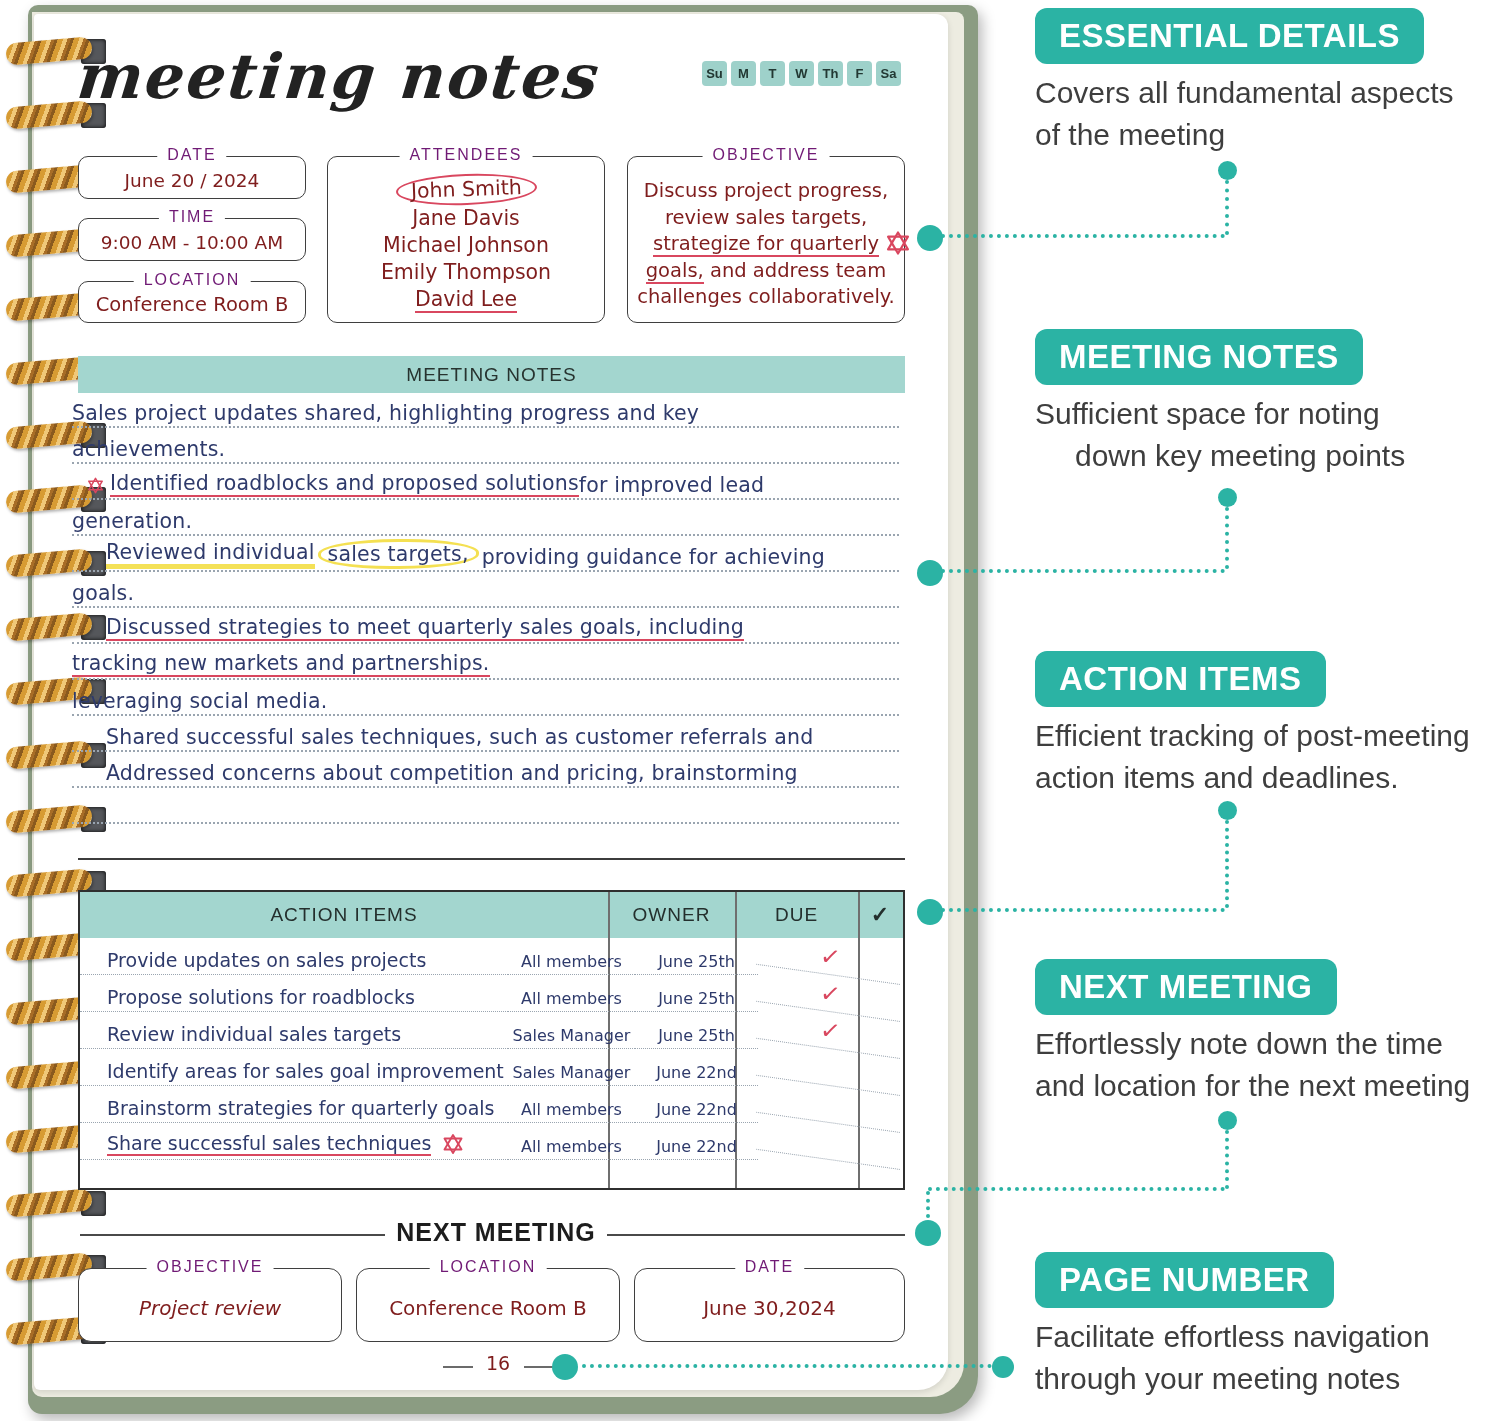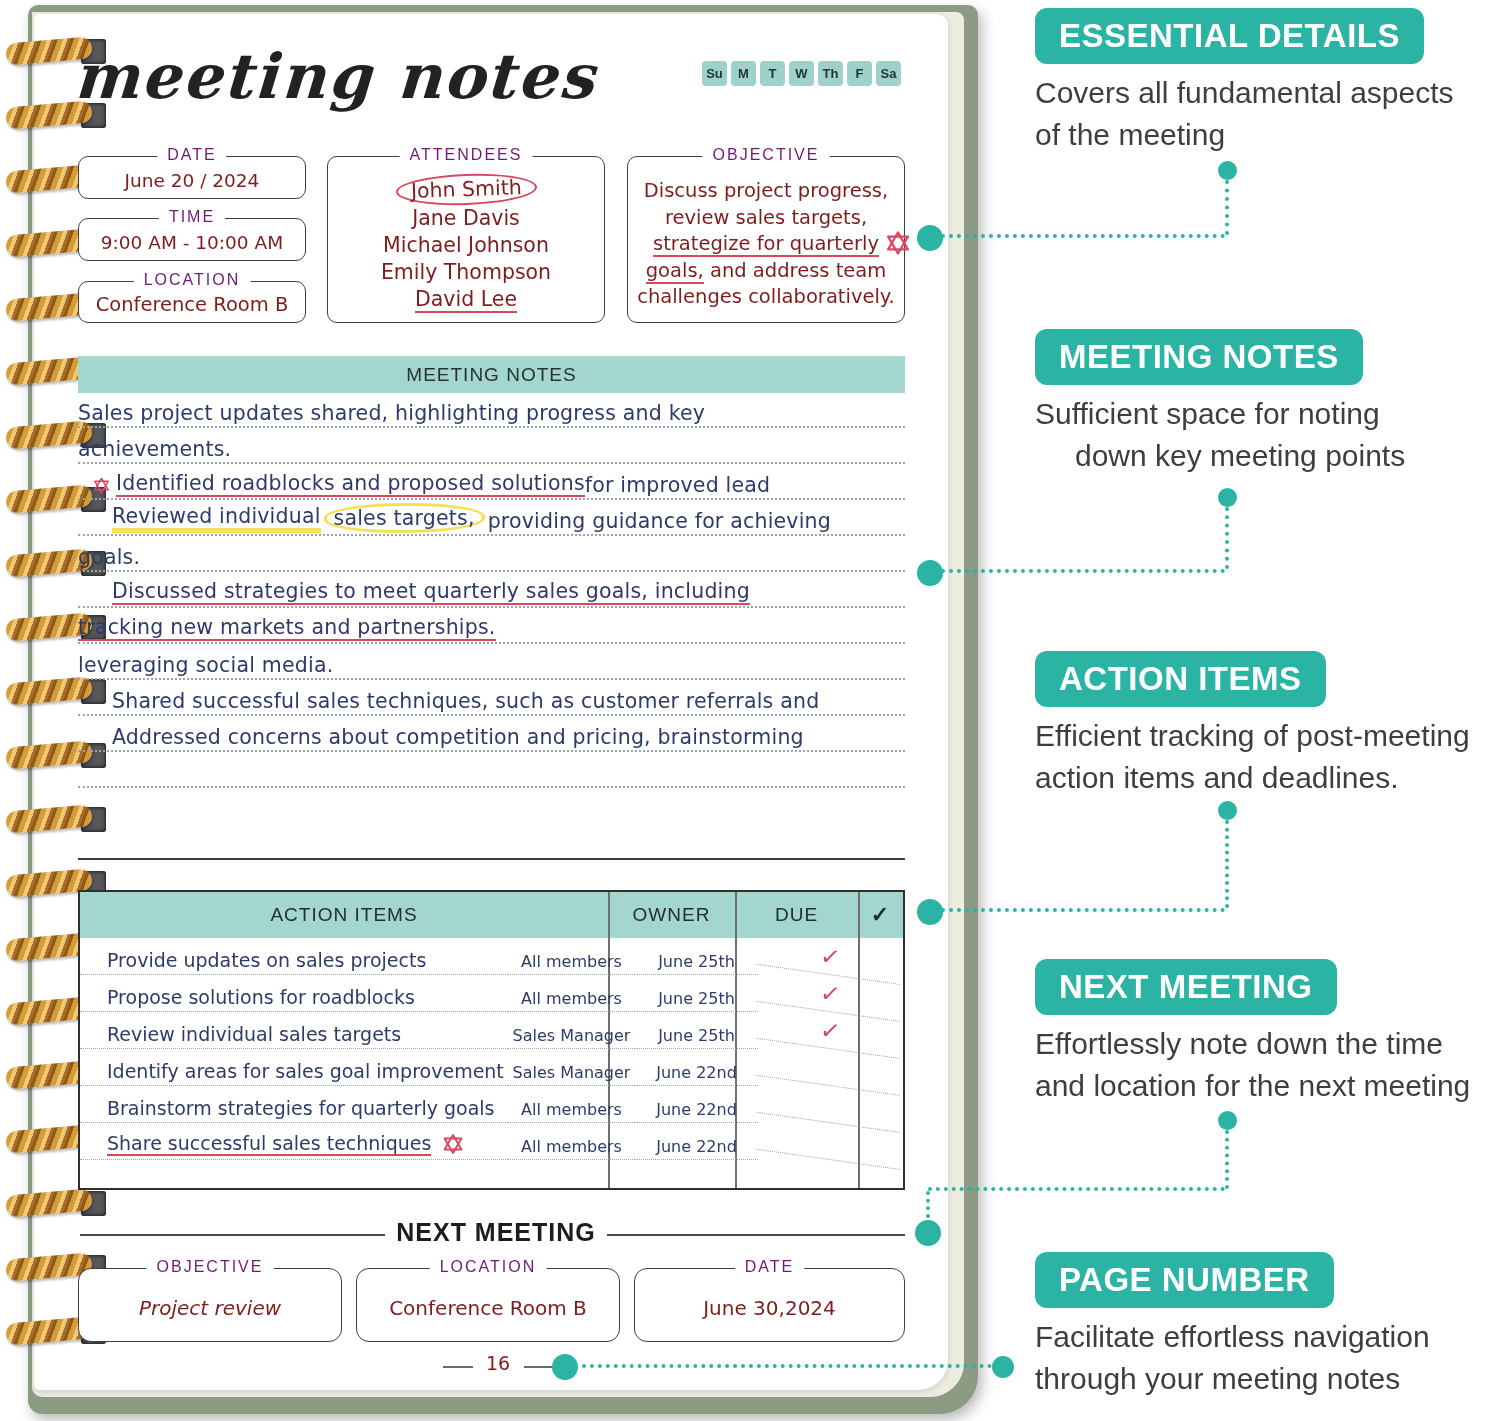--- a/index.html
+++ b/index.html
@@ -46,21 +46,21 @@
   .yel-u { border-bottom:5px solid rgba(243,222,73,.92); }
   .yel-o { border:3px solid rgba(243,222,73,.95); border-radius:50% 45%;
     padding:0 7px; margin:0 3px; }
   .red-o { display:inline-block; border:2.6px solid #d9475f; border-radius:50%;
     padding:0 13px; transform:rotate(-2deg); }
   .star { stroke:#d9475f; fill:none; stroke-width:1.9; stroke-linejoin:round; }
   
   .band { position:absolute; left:78px; top:356px; width:827px; height:37px;
     background:#a3d6cf; display:flex; align-items:center; justify-content:center;
     font-size:19px; letter-spacing:1px; color:#27332f; font-weight:500; }
-  .notes { position:absolute; left:78px; top:392px; width:827px; }
+  .notes { position:absolute; left:72px; top:392px; width:827px; }
   .nline { position:relative; height:36px; border-bottom:2px dotted #9aa5b0;
     display:flex; align-items:flex-end; padding-bottom:1px;
     font-family:"DejaVu Sans", sans-serif; font-size:20.5px; color:#2e3a6b; letter-spacing:.2px; }
   .ind { padding-left:34px; }
   .divider { position:absolute; left:78px; top:858px; width:827px; height:2px; background:#3c3c3c; }
   
   .atable { position:absolute; left:78px; top:890px; width:827px; height:300px;
     border:2.2px solid #2f2f2f; background:#fff; }
   .thdr { position:absolute; left:0; top:0; right:0; height:46px; background:#a3d6cf;
     display:flex; }
@@ -249,20 +249,23 @@
         <span>achievements.</span>
       </div>
     <div class="nline">
       <svg class="star" style="width:19px; height:19px; margin:0 5px 2px 14px;" viewBox="0 0 24 24">
           <path d="M12 3 L20.5 17.5 L3.5 17.5 Z"></path>
           <path d="M12 21 L3.5 6.5 L20.5 6.5 Z"></path>
         </svg>
       <span class="red-u">Identified roadblocks and proposed solutions</span>
         <span> for improved lead</span>
     </div>
+    <div class="nline">
+        <span>generation.</span>
+      </div>
     <div class="nline ind">
       <span class="yel-u">Reviewed individual</span>
       <span class="yel-o">sales targets,</span>
       <span> providing guidance for achieving</span>
     </div>
     <div class="nline">
         <span>goals.</span>
       </div>
     <div class="nline ind">
         <span class="red-u">Discussed strategies to meet quarterly sales goals, including</span>

